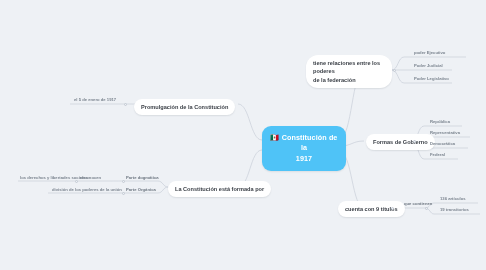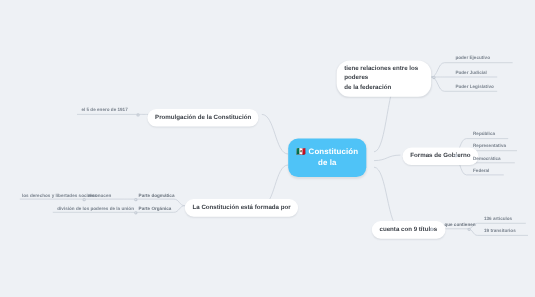--- a/index.html
+++ b/index.html
@@ -123,22 +123,23 @@
       <line x1="70" y1="104" x2="124" y2="104"></line>
 
       <line x1="122" y1="181" x2="158" y2="181"></line>
       <line x1="122" y1="193" x2="158" y2="193"></line>
       <line x1="75" y1="181" x2="110" y2="181"></line>
       <line x1="18" y1="181" x2="64" y2="181"></line>
       <line x1="48" y1="193" x2="110" y2="193"></line>
     </g>
   </svg>
 
-  <div class="node root" style="left:262px;top:126px;width:71px;">
+  <div class="node root" style="left:262px;top:126px;width:84px;">
     <div>🇲🇽 Constitución de la</div>
+    <div>1917</div>
   </div>
 
   <div class="node pill wrap" style="left:306px;top:55px;width:86px;">
     <div>tiene relaciones entre los poderes</div>
     <div>de la federación</div>
   </div>
   <div class="dot" style="left:392.5px;top:68.5px;"></div>
 
   <div class="node leaf" style="left:412px;top:50px;">poder Ejecutivo</div>
   <div class="node leaf" style="left:412px;top:63px;">Poder Judicial</div>

